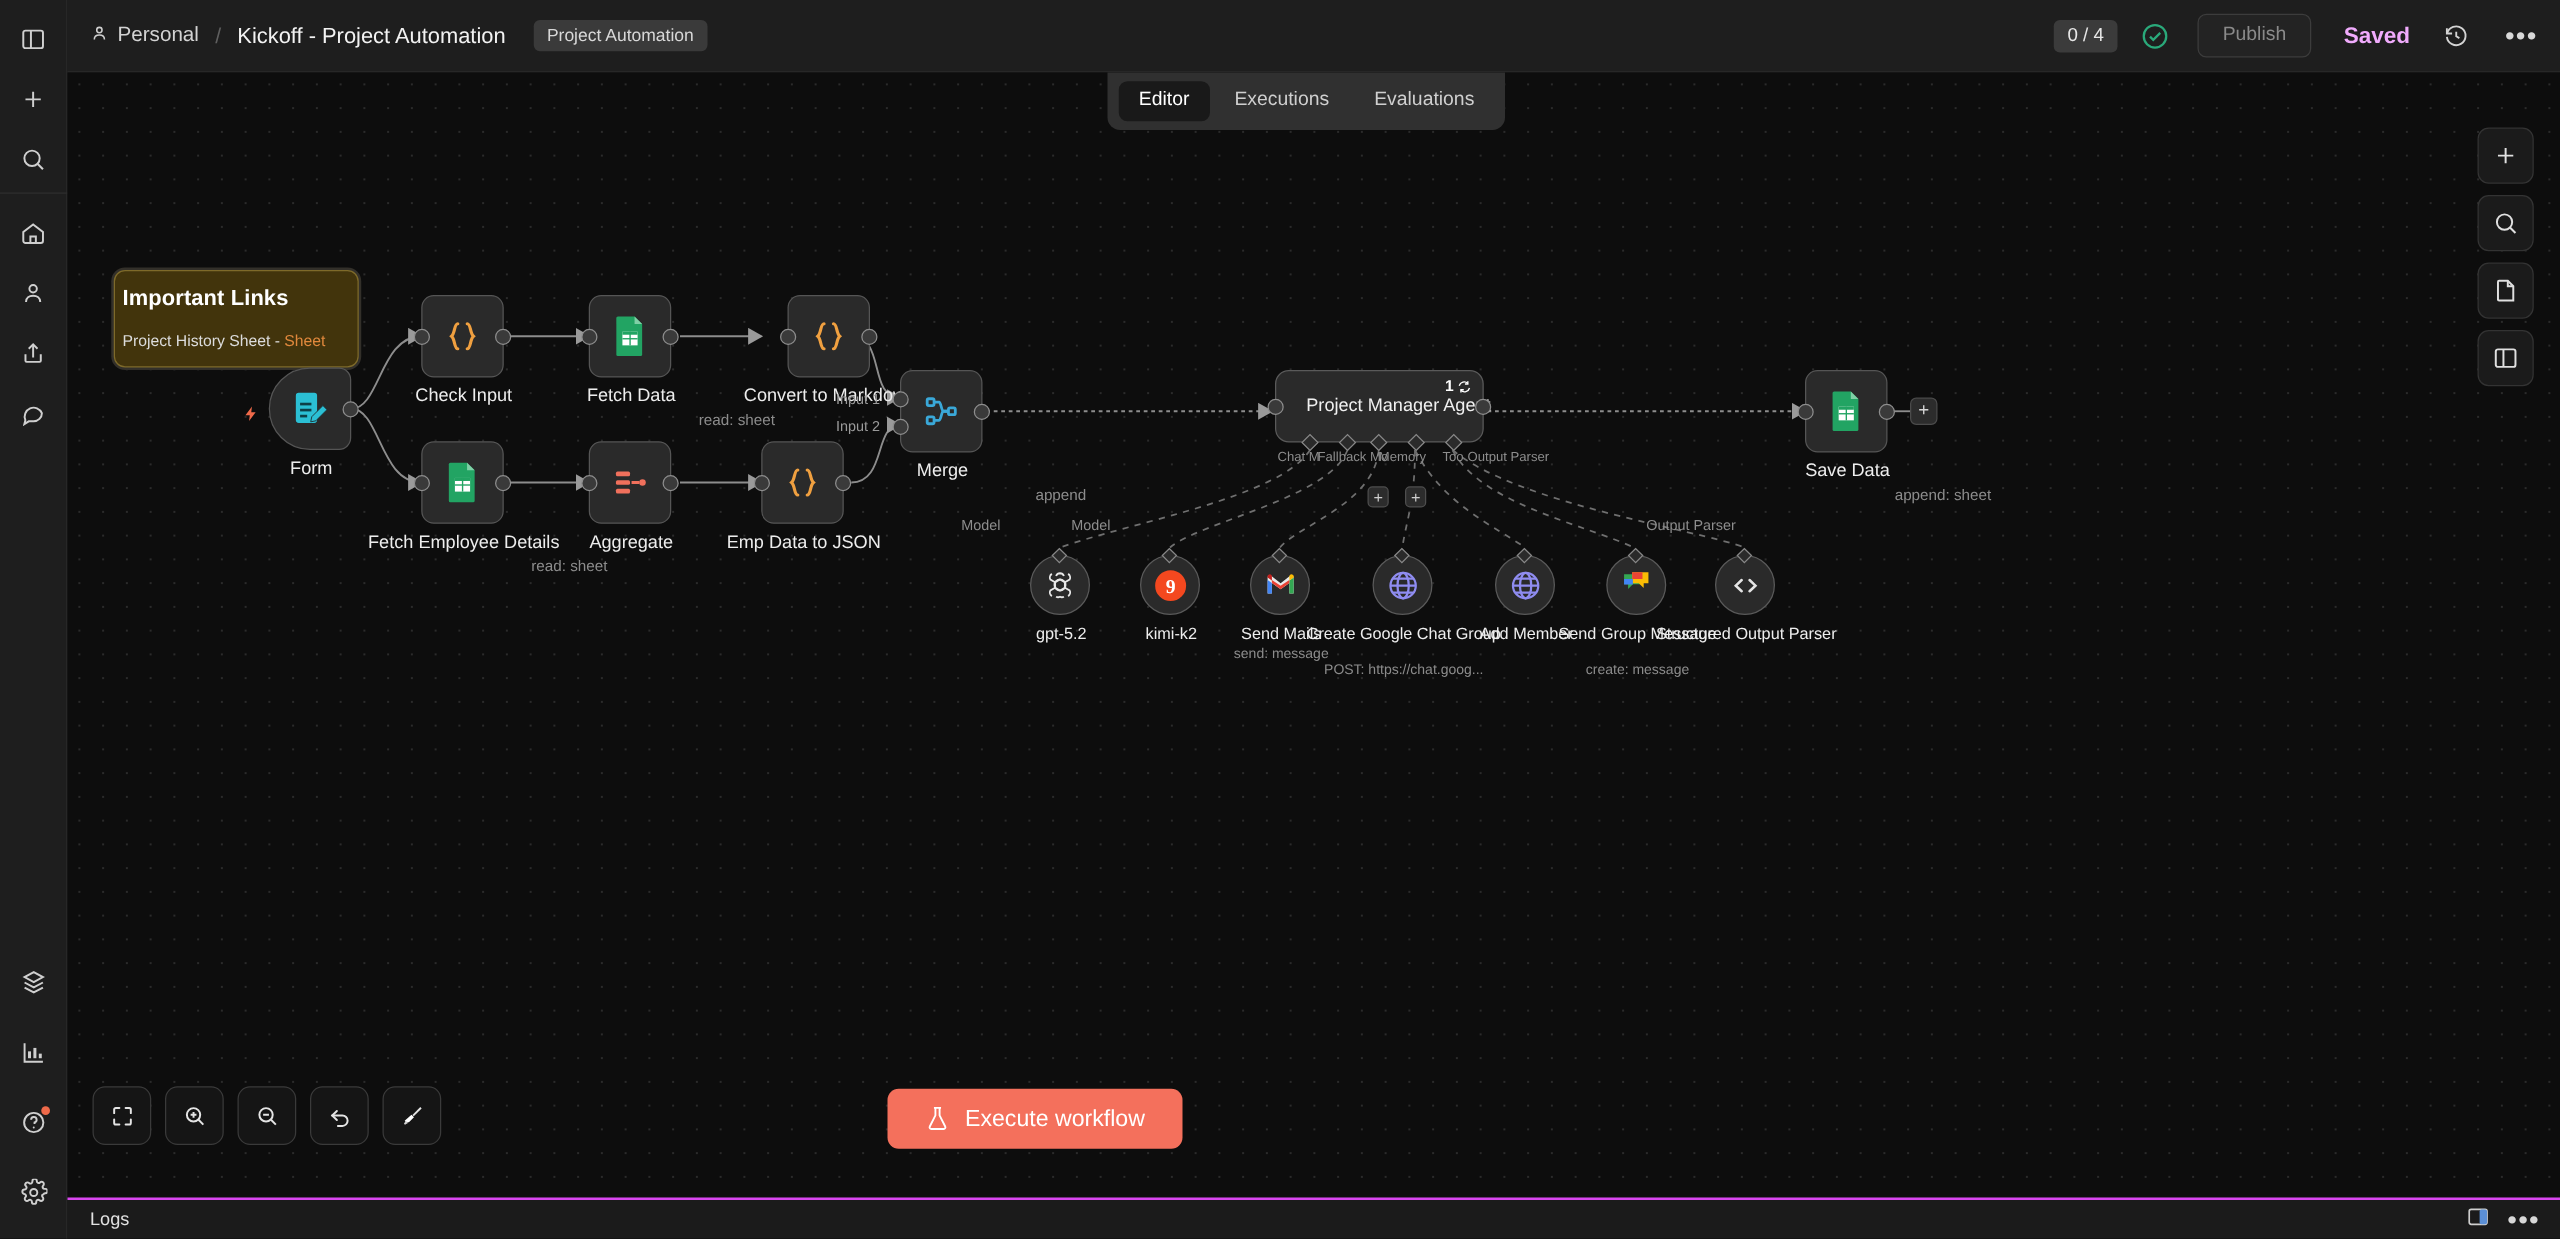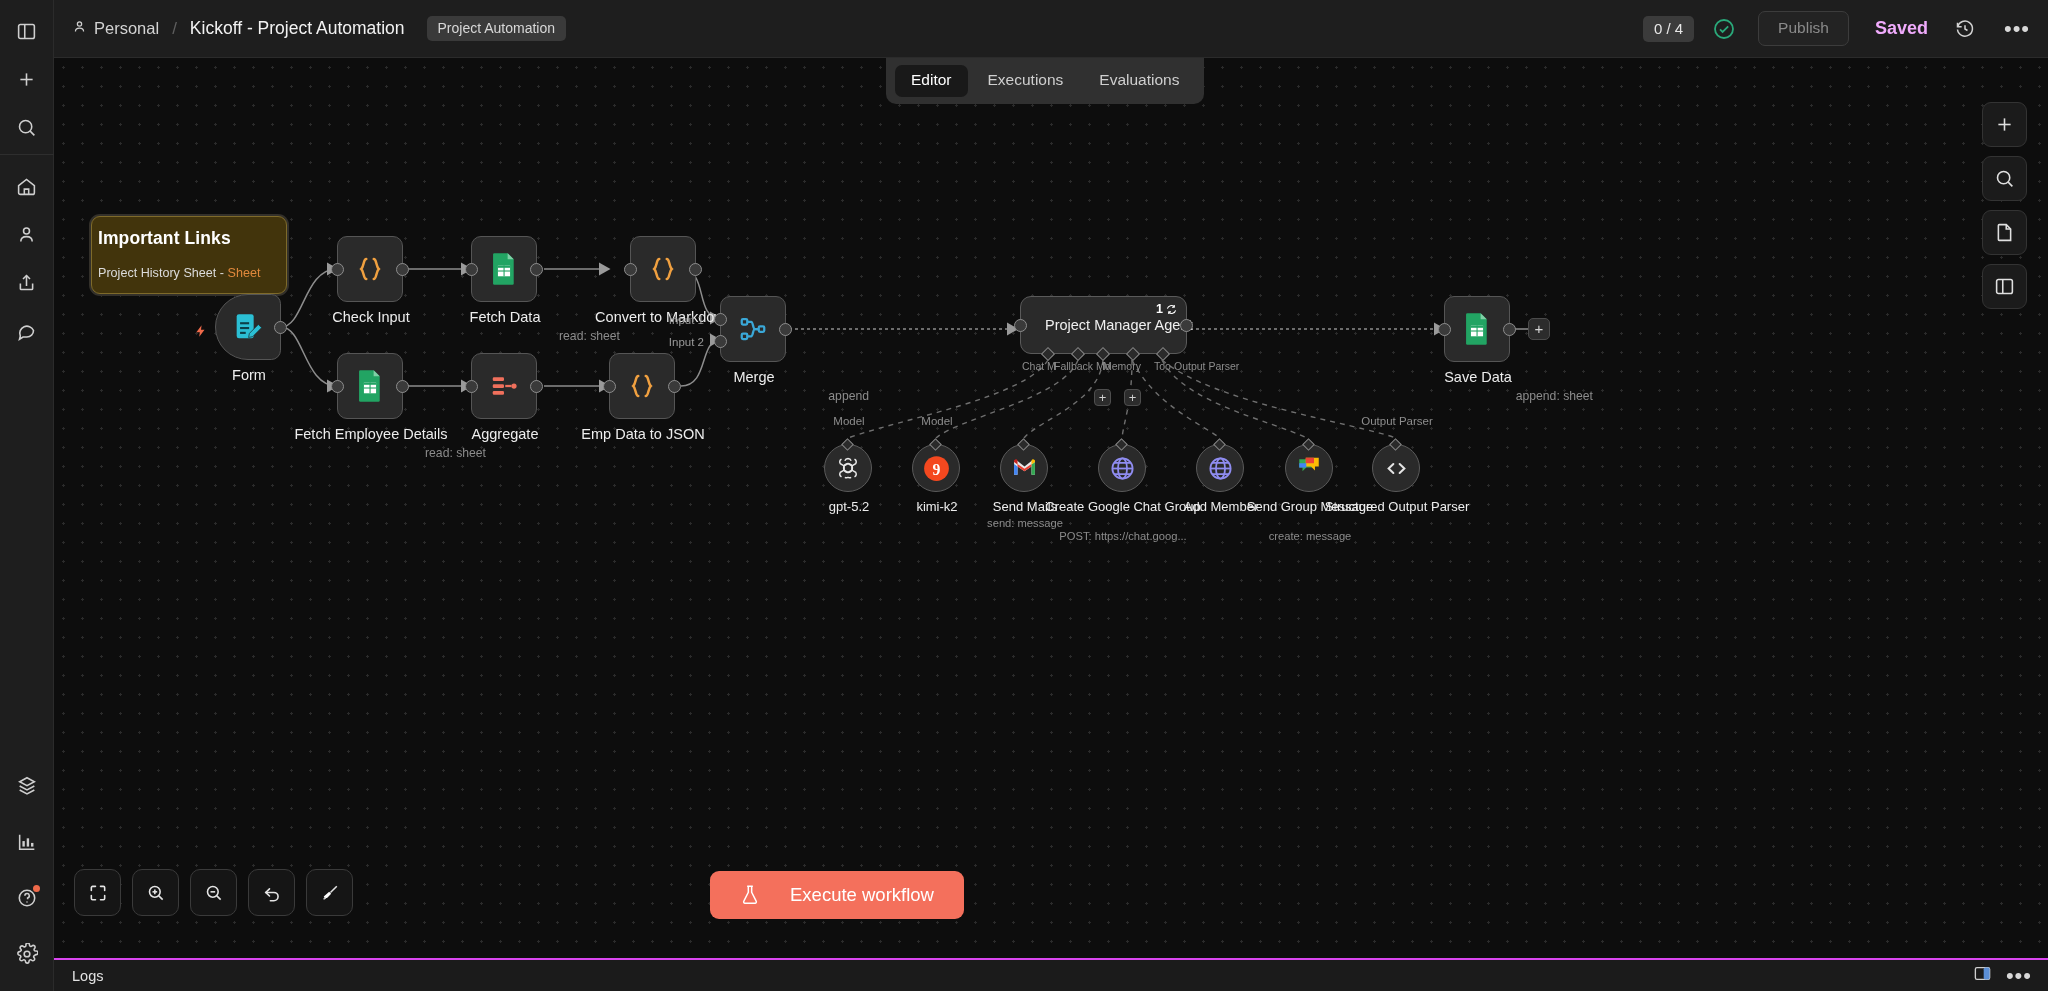--- a/index.html
+++ b/index.html
@@ -157,21 +157,21 @@
   .cnode-label {
     position: absolute; width: 150px; left: -51px; top: 55px;
     text-align: center; color: #ededed; font-size: 13px; line-height: 1.05;
   }
   .cnode-sub {
     position: absolute; width: 190px; left: -71px; top: 55px;
     text-align: center; color: #8c8c8c; font-size: 11.2px;
   }
   .cnode-cap {
     position: absolute; width: 160px; left: -56px; top: -30px;
-    text-align: center; color: #8d8d8d; font-size: 11.5px;
+    text-align: left; color: #8d8d8d; font-size: 11.5px;
   }
 
   .plus-sq {
     position: absolute; width: 22px; height: 22px; border-radius: 5px;
     background: #2c2c2c; border: 1px solid #4b4b4b; color: #d6d6d6;
     display: flex; align-items: center; justify-content: center;
     font-size: 15px; cursor: pointer; line-height: 0;
   }
   .plus-hex {
     position: absolute; width: 17px; height: 17px; border-radius: 4px;
@@ -194,21 +194,21 @@
     width: 47px; height: 47px; border-radius: 10px; background: #151515;
     border: 1px solid #3a3a3a; display: flex; align-items: center; justify-content: center;
     cursor: pointer;
   }
 
   
   .exec-btn {
     position: absolute; left: 656px; bottom: 39px;
     background: #f4705c; color: #fff; border: none; border-radius: 9px;
     padding: 13px 30px; font-size: 18.5px; display: flex; align-items: center;
-    gap: 30px; cursor: pointer; font-family: "Liberation Sans", sans-serif;
+    gap: 12px; cursor: pointer; font-family: "Liberation Sans", sans-serif;
   }
 
   
   .logs {
     position: absolute; left: 54px; bottom: 0; width: 1994px; height: 33px;
     background: #1b1b1b; border-top: 2px solid #d946ef;
     display: flex; align-items: center; padding: 0 16px 0 18px;
   }
   .logs-label { color: #e2e2e2; font-size: 14.5px; }
   .logs-right { margin-left: auto; display: flex; align-items: center; gap: 14px; }

